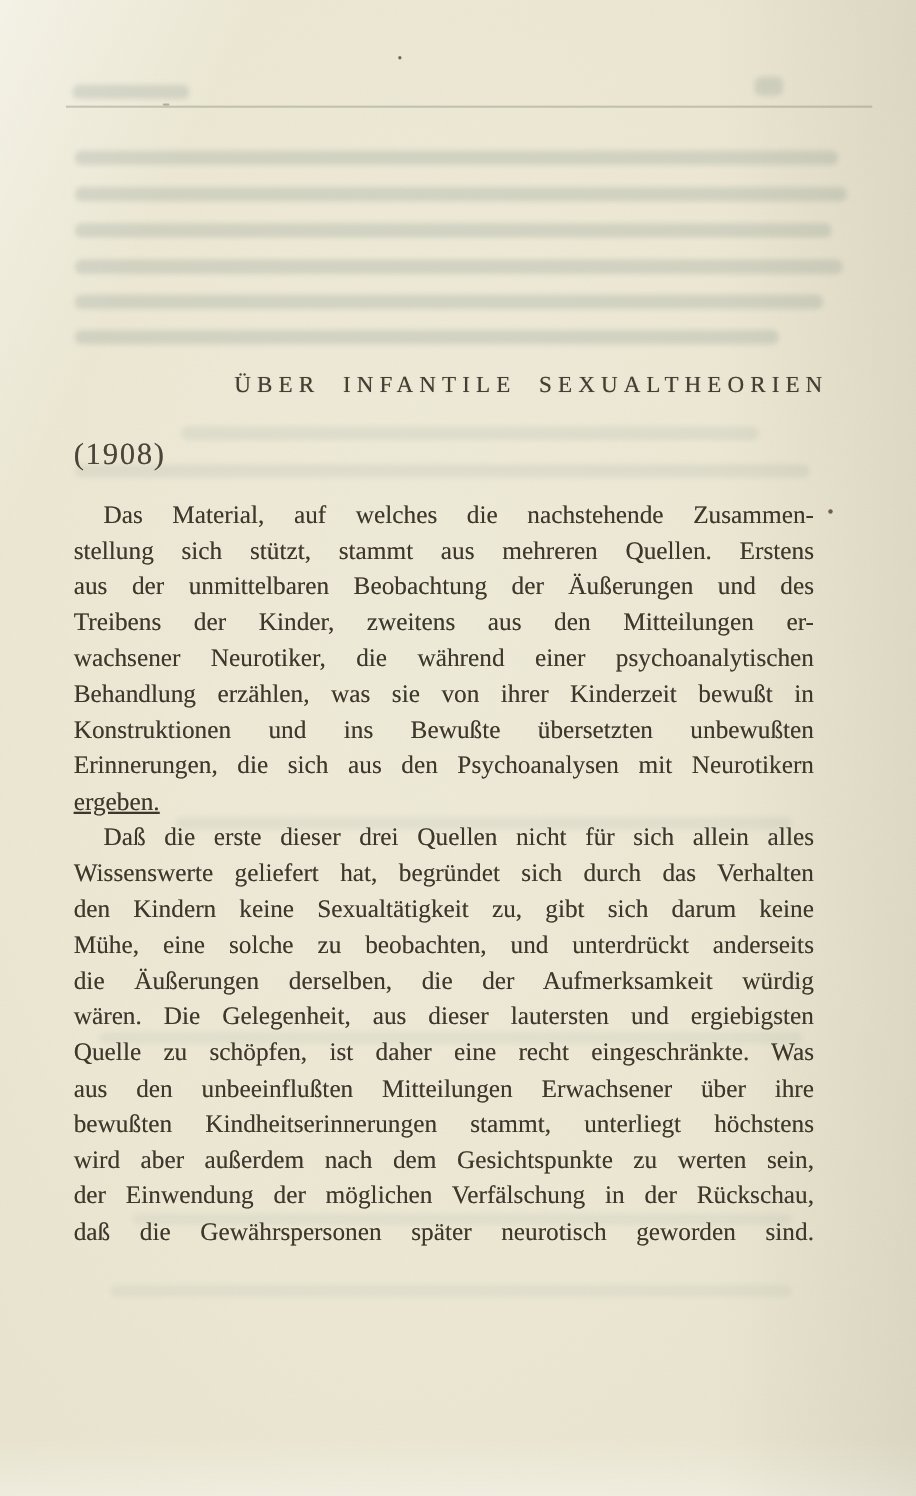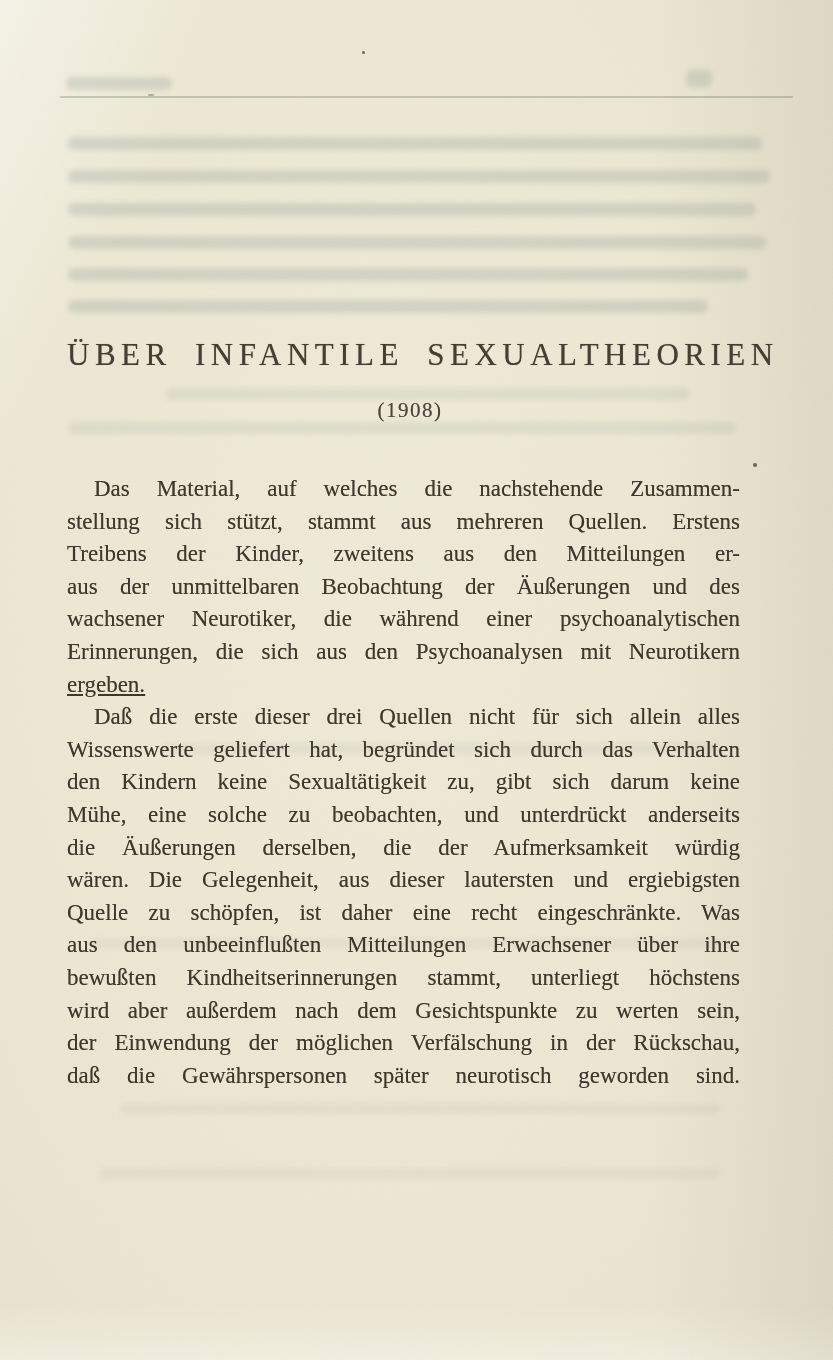--- a/index.html
+++ b/index.html
@@ -22,38 +22,37 @@
   .g-ink-soft { background: rgba(122,138,132,0.12); }
   .ghost-rule {
     position: absolute; left: 60px; top: 96px; width: 733px; height: 2px;
     background: rgba(105,118,102,0.32); filter: blur(0.7px);
   }
 
   
   .title {
     position: absolute; top: 337px; left: 67px; width: 686px;
     text-align: right;
-    font-size: 31px; letter-spacing: 5.5px; word-spacing: 10px;
+    font-size: 21px; letter-spacing: 5.5px; word-spacing: 10px;
     color: #443e33;
     text-shadow: 0 0 0.7px rgba(62,54,42,0.55);
     white-space: nowrap;
   }
   .year {
     position: absolute; top: 398px; left: 67px; width: 686px;
-    text-align: center;
-    font-size: 21px; letter-spacing: 1.5px;
+    text-align: left;
+    font-size: 28px; letter-spacing: 1.5px;
     color: #4a443a;
     text-shadow: 0 0 0.6px rgba(62,54,42,0.5);
   }
   .body-text {
     position: absolute; top: 452px; left: 67px; width: 673px;
     font-size: 23px; line-height: 32.6px;
     color: #3d372c;
     text-shadow: 0 0 0.6px rgba(58,50,38,0.5);
-    margin-top: 21px;
   }
   .para { margin: 0; }
   .line { text-align: justify; text-align-last: justify; -moz-text-align-last: justify; }
   .line.first { text-indent: 27px; }
   .line.flushleft { text-align-last: left; text-decoration: underline; -moz-text-align-last: left; }
 
   
   .speck { position: absolute; border-radius: 50%; pointer-events: none; }
 </style>
 </head>
@@ -87,23 +86,25 @@
   <div class="ghost g-ink-soft" style="left:90px; top:938px; width:640px; height:11px; opacity:.7;"></div>
   <div class="ghost g-ink-soft" style="left:120px; top:1103px; width:600px; height:11px; opacity:.7;"></div>
   <div class="ghost g-ink-soft" style="left:100px; top:1168px; width:620px; height:11px; opacity:.7;"></div>
 
   <div class="title">ÜBER INFANTILE SEXUALTHEORIEN</div>
   <div class="year">(1908)</div>
   <div class="body-text">
       <div class="para">
         <div class="line first">Das Material, auf welches die nachstehende Zusammen-</div>
         <div class="line">stellung sich stützt, stammt aus mehreren Quellen. Erstens</div>
+        <div class="line">aus der unmittelbaren Beobachtung der Äußerungen und des</div>
         <div class="line">Treibens der Kinder, zweitens aus den Mitteilungen er-</div>
-        <div class="line">aus der unmittelbaren Beobachtung der Äußerungen und des</div>
         <div class="line">wachsener Neurotiker, die während einer psychoanalytischen</div>
+        <div class="line">Behandlung erzählen, was sie von ihrer Kinderzeit bewußt in</div>
+        <div class="line">Konstruktionen und ins Bewußte übersetzten unbewußten</div>
         <div class="line">Erinnerungen, die sich aus den Psychoanalysen mit Neurotikern</div>
         <div class="line flushleft">ergeben.</div>
       </div>
       <div class="para">
         <div class="line first">Daß die erste dieser drei Quellen nicht für sich allein alles</div>
         <div class="line">Wissenswerte geliefert hat, begründet sich durch das Verhalten</div>
         <div class="line">den Kindern keine Sexualtätigkeit zu, gibt sich darum keine</div>
         <div class="line">Mühe, eine solche zu beobachten, und unterdrückt anderseits</div>
         <div class="line">die Äußerungen derselben, die der Aufmerksamkeit würdig</div>
         <div class="line">wären. Die Gelegenheit, aus dieser lautersten und ergiebigsten</div>

